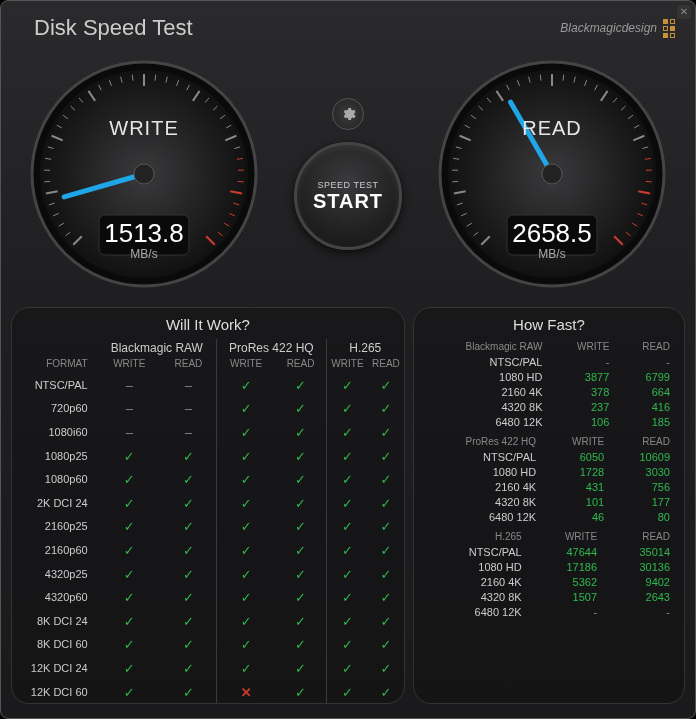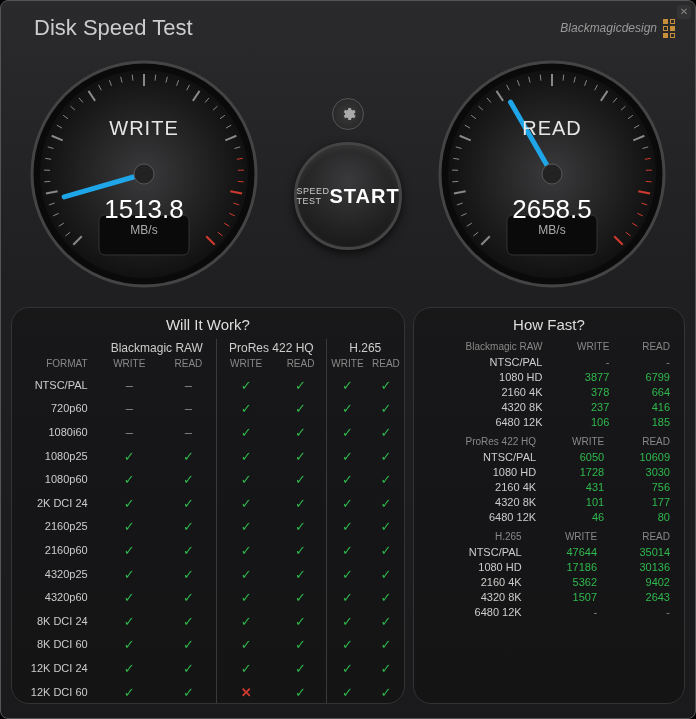--- a/index.html
+++ b/index.html
@@ -12,28 +12,28 @@
 .brand-text { color: #999; font-size: 12px; font-style: italic; font-weight: 300; }
 .brand-logo { display: flex; flex-direction: column; gap: 2px; }
 .brand-logo .row { display: flex; gap: 2px; }
 .brand-logo .sq { width: 5px; height: 5px; border: 1px solid #c88f3a; }
 .brand-logo .sq.f { background: #c88f3a; }
 
 .gauges { display: flex; justify-content: space-between; align-items: center; padding: 6px 26px 16px 26px; }
 .gauge-wrap { width: 234px; height: 234px; position: relative; }
 .gauge-svg { width: 100%; height: 100%; }
 .gauge-label { position: absolute; top: 60px; width: 100%; text-align: center; color: #e6e6e6; font-size: 20px; font-weight: 500; letter-spacing: 1px; }
-.gauge-readout { position: absolute; bottom: 54px; width: 100%; text-align: center; }
+.gauge-readout { position: absolute; bottom: 30px; width: 100%; text-align: center; }
 .gauge-value { color: #fff; font-size: 26px; font-weight: 500; }
 .gauge-unit { color: #aaa; font-size: 12px; margin-top: -2px; }
 
 .center-col { display: flex; flex-direction: column; align-items: center; gap: 12px; }
 .gear-btn { width: 32px; height: 32px; border-radius: 50%; background: radial-gradient(circle,#3a3a3c,#222); border: 1px solid #555; display: flex; align-items: center; justify-content: center; cursor: pointer; }
 .gear-btn svg { fill: #aaa; }
-.start-btn { width: 108px; height: 108px; border-radius: 50%; background: radial-gradient(circle at 50% 35%,#3a3a3c,#111); border: 3px solid #444; box-shadow: inset 0 2px 6px rgba(255,255,255,.08), 0 3px 10px rgba(0,0,0,.7); display: flex; flex-direction: row; align-items: center; justify-content: center; cursor: pointer; }
+.start-btn { width: 108px; height: 108px; border-radius: 50%; background: radial-gradient(circle at 50% 35%,#3a3a3c,#111); border: 3px solid #444; box-shadow: inset 0 2px 6px rgba(255,255,255,.08), 0 3px 10px rgba(0,0,0,.7); display: flex; flex-direction: column; align-items: center; justify-content: center; cursor: pointer; }
 .start-top { color: #ccc; font-size: 9px; letter-spacing: .5px; }
 .start-main { color: #fff; font-size: 20px; font-weight: 700; letter-spacing: 1px; }
 
 .panels { display: flex; padding: 0 10px 12px 10px; gap: 8px; }
 .panel { background: rgba(0,0,0,.22); border-radius: 18px; border: 1px solid #333; }
 .panel-left { flex: 1.45; }
 .panel-right { flex: 1; }
 .panel-title { color: #ddd; font-size: 15px; text-align: center; padding: 8px 0 6px; font-weight: 400; }
 
 

